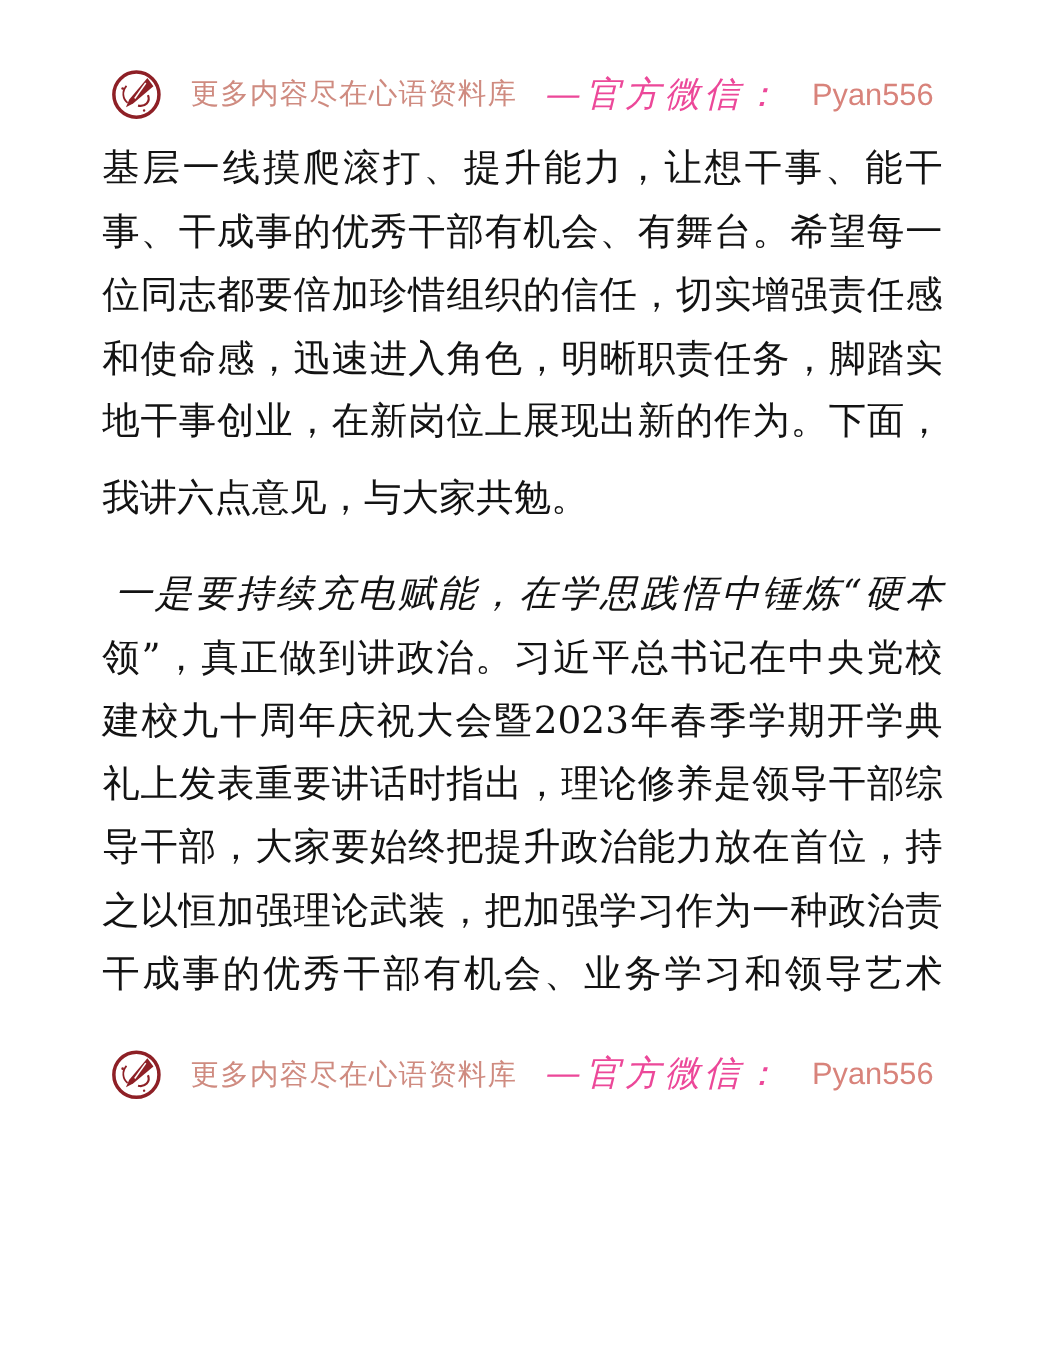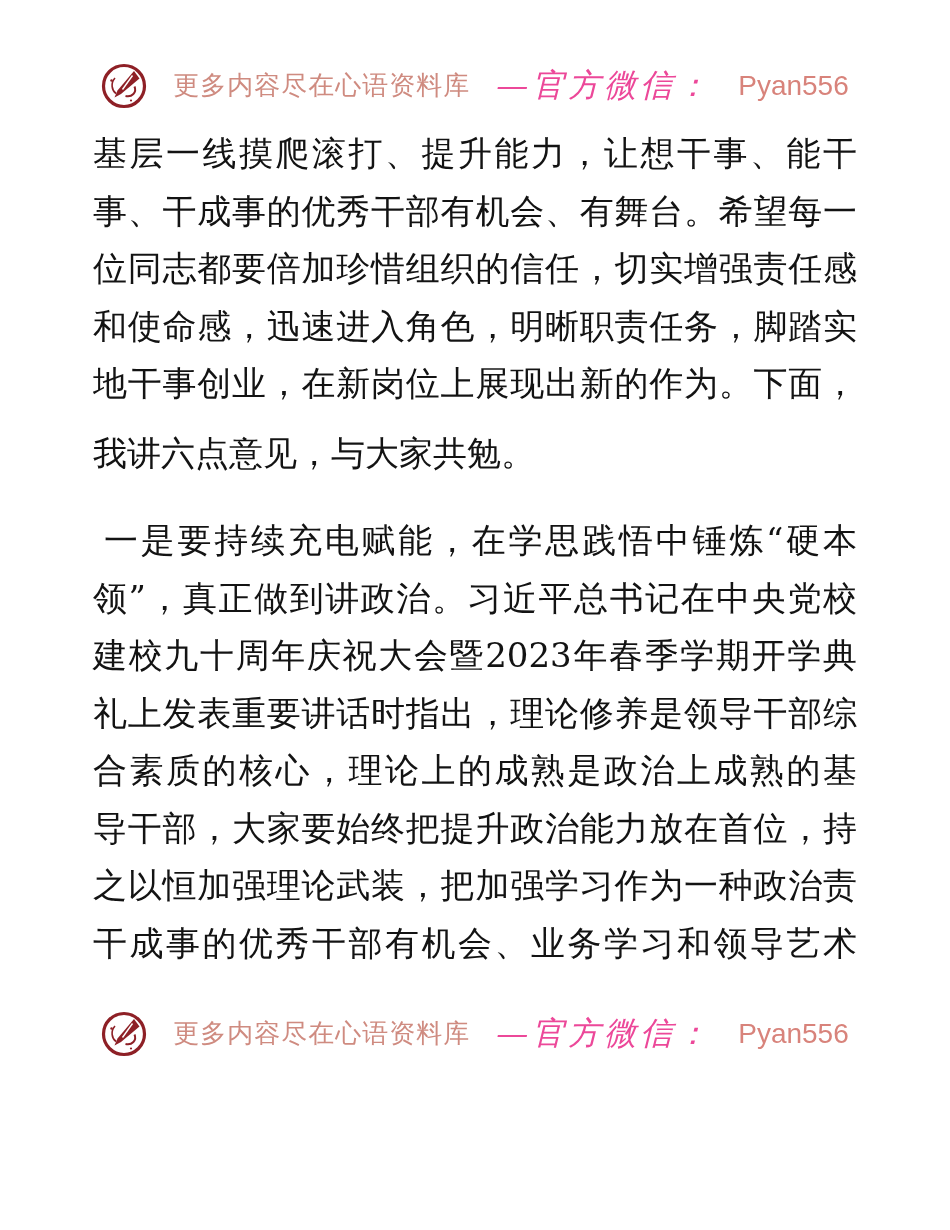--- a/index.html
+++ b/index.html
@@ -53,21 +53,21 @@
   .para { margin: 0 0 30px 0; }
   .para:last-child { margin-bottom: 0; }
   .line {
     line-height: 57.5px;
     text-align: justify;
     text-align-last: justify;
     text-justify: inter-character;
     white-space: nowrap;
   }
   .line--end { text-align-last: left; margin-top: 12px; }
-  .line--indent { text-indent: 11px; }
+  .line--indent { text-indent: 11px; font-style: italic; }
 </style>
 </head>
 <body>
 
 <div class="watermark watermark--top">
   <svg class="wm-logo" width="46" height="47" viewBox="0 0 46 47" aria-hidden="true">
     <circle cx="23" cy="24" r="20.5" fill="none" stroke="#8e2026" stroke-width="3.2"></circle>
     <path d="M33 9 L38.5 16.5 L20 32 L13.5 35.5 L16.5 28.5 Z" fill="#8e2026"></path>
     <path d="M31.5 13.5 L21.5 27.5" stroke="#ffffff" stroke-width="1.4" fill="none"></path>
     <path d="M24.5 34 C 31 35.5 36 30.5 33.5 24.5" stroke="#8e2026" stroke-width="2" fill="none"></path>
@@ -89,21 +89,20 @@
     <div class="line">和使命感，迅速进入角色，明晰职责任务，脚踏实</div>
     <div class="line">地干事创业，在新岗位上展现出新的作为。下面，</div>
     <div class="line line--end">我讲六点意见，与大家共勉。</div>
   </div>
 
   <div class="para">
     <div class="line line--indent">一是要持续充电赋能，在学思践悟中锤炼“硬本</div>
     <div class="line">领”，真正做到讲政治。习近平总书记在中央党校</div>
     <div class="line">建校九十周年庆祝大会暨2023年春季学期开学典</div>
     <div class="line">礼上发表重要讲话时指出，理论修养是领导干部综</div>
-    <div class="line">合素质的核心，理论上的成熟是政治上成熟的基</div>
     <div class="line">导干部，大家要始终把提升政治能力放在首位，持</div>
     <div class="line">之以恒加强理论武装，把加强学习作为一种政治责</div>
     <div class="line">干成事的优秀干部有机会、业务学习和领导艺术</div>
   </div>
 
 </div>
 
 <div class="watermark watermark--bottom">
   <svg class="wm-logo" width="46" height="47" viewBox="0 0 46 47" aria-hidden="true">
     <circle cx="23" cy="24" r="20.5" fill="none" stroke="#8e2026" stroke-width="3.2"></circle>

